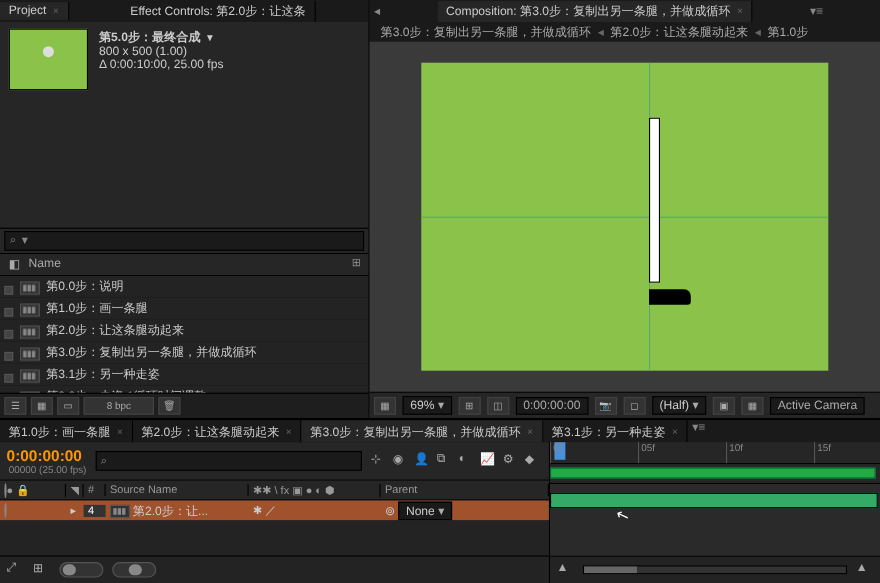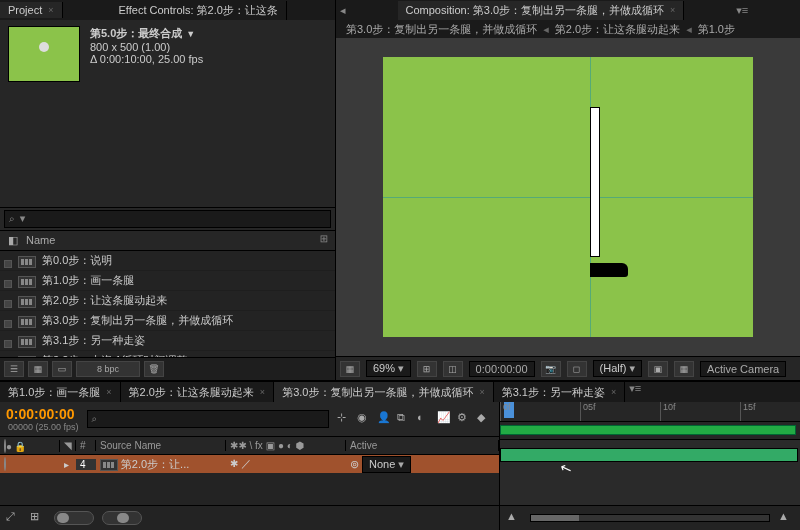--- a/index.html
+++ b/index.html
@@ -245,21 +245,21 @@
           <span class="svg-icon">⚙</span>
           <span class="svg-icon">◆</span>
         </div>
       </div>
       <div class="col-head">
         <div class="col-cell" style="width:60px"><span class="eye"></span> ● 🔒</div>
         <div class="col-cell" style="width:16px">◥</div>
         <div class="col-cell" style="width:20px">#</div>
         <div class="col-cell" style="width:130px">Source Name</div>
         <div class="col-cell" style="width:120px">✱✱ \ fx ▣ ● ◐ ⬢</div>
-        <div class="col-cell" style="flex:1">Active</div>
+        <div class="col-cell" style="flex:1">Parent</div>
       </div>
       <div class="layer-row">
         <div class="layer-cell" style="width:60px"><span class="eye"></span></div>
         <div class="layer-cell" style="width:16px">▸</div>
         <div class="layer-cell" style="width:20px;background:#333;color:#fff">4</div>
         <div class="layer-cell" style="width:130px"><span class="icon-comp" style="display:inline-block;vertical-align:middle"></span> <span>第2.0步：让...</span></div>
         <div class="layer-cell" style="width:120px">✱ ／ </div>
         <div class="layer-cell" style="flex:1"><span>⊚</span> <span class="vf-item" style="display:inline-block"><span>None</span> ▾</span></div>
       </div>
       <div style="flex:1;background:#232323"></div>

